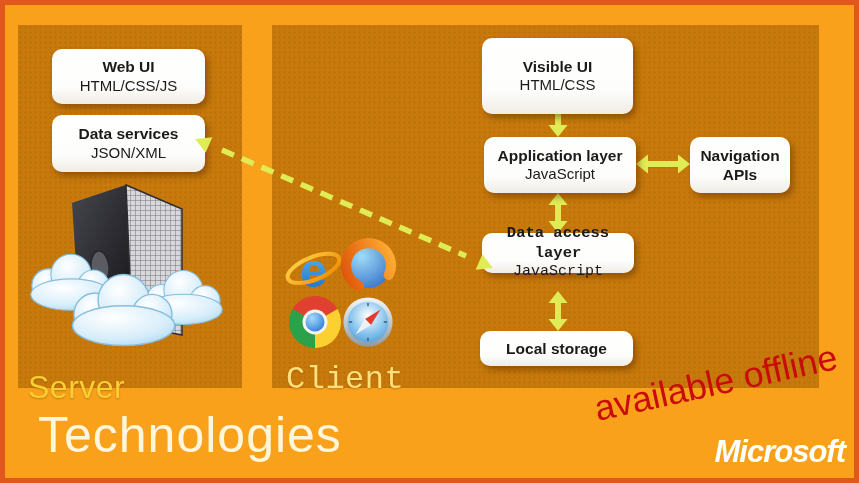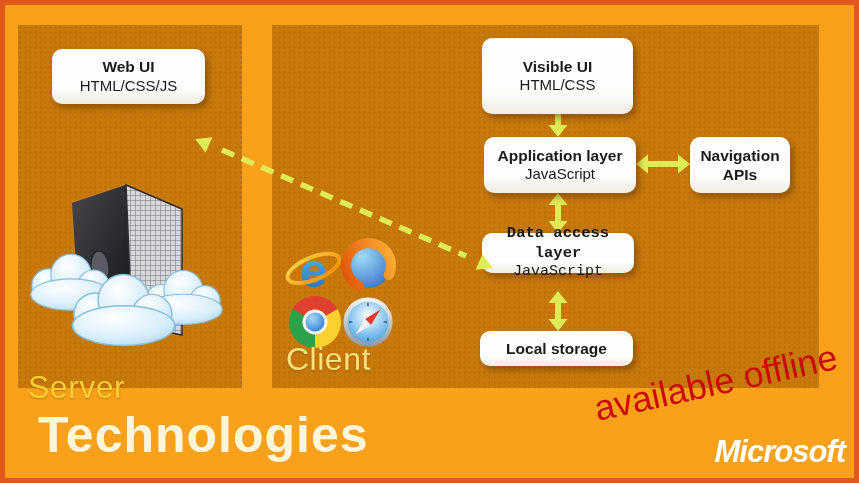--- a/index.html
+++ b/index.html
@@ -42,51 +42,55 @@
   .arrow{position:absolute;z-index:4;}
   .arrow-v1{left:276px;top:72px;width:20px;height:40px;}
   .arrow-v2{left:276px;top:168px;width:20px;height:40px;}
   .arrow-v3{left:276px;top:266px;width:20px;height:40px;}
   .arrow-h1{left:364px;top:129px;width:54px;height:20px;}
   .panel-label{
     position:absolute;font-size:32px;letter-spacing:.5px;z-index:6;
     text-shadow:0 1px 2px rgba(100,50,0,.35);
   }
   .label-server{left:10px;top:344px;color:var(--server-label);}
-  .label-client{left:14px;top:316px;color:var(--client-label);}
+  .label-client{left:14px;top:336px;color:var(--client-label);font-family:Liberation Mono, monospace;}
   .server-art{position:absolute;left:2px;top:150px;z-index:3;}
   .browser-icon{position:absolute;z-index:4;}
   .ic-ie{left:13px;top:218px;}
   .ic-firefox{left:68px;top:212px;}
   .ic-chrome{left:15px;top:269px;}
   .ic-safari{left:70px;top:271px;}
   .sync-arrow{position:absolute;left:0;top:0;z-index:20;pointer-events:none;}
   .annotation{
     position:absolute;left:592px;top:362px;z-index:40;white-space:nowrap;
     color:var(--annotation-red);font-size:36px;font-weight:400;
     transform:rotate(-12.3deg);transform-origin:center;
   }
   .slide-title{
     position:absolute;left:38px;top:406px;color:var(--title-text);
-    font-size:50px;font-weight:700;letter-spacing:1px;z-index:10;
+    font-size:50px;font-weight:400;letter-spacing:1px;z-index:10;
   }
   .brand{
     position:absolute;right:14px;top:434px;color:#ffffff;z-index:10;
     font-size:31px;font-weight:700;font-style:italic;letter-spacing:-1px;
   }
 </style>
 </head>
 <body>
 
 <div class="slide">
 
   <div class="panel panel-server">
     <div class="box b-webui">
       <div class="box-title">Web UI</div>
       <div class="box-sub">HTML/CSS/JS</div>
+    </div>
+    <div class="box b-dataservices">
+      <div class="box-title">Data services</div>
+      <div class="box-sub">JSON/XML</div>
     </div>
 
     <svg class="server-art" width="220" height="205" viewBox="0 0 220 205">
       <defs>
         <linearGradient id="towerDark" x1="0" y1="0" x2="1" y2="1">
           <stop offset="0" stop-color="#46464e"></stop>
             <stop offset="1" stop-color="#141418"></stop>
         </linearGradient>
         <pattern id="mesh" width="5" height="5" patternUnits="userSpaceOnUse">
           <rect width="5" height="5" fill="#d8d8da"></rect>

